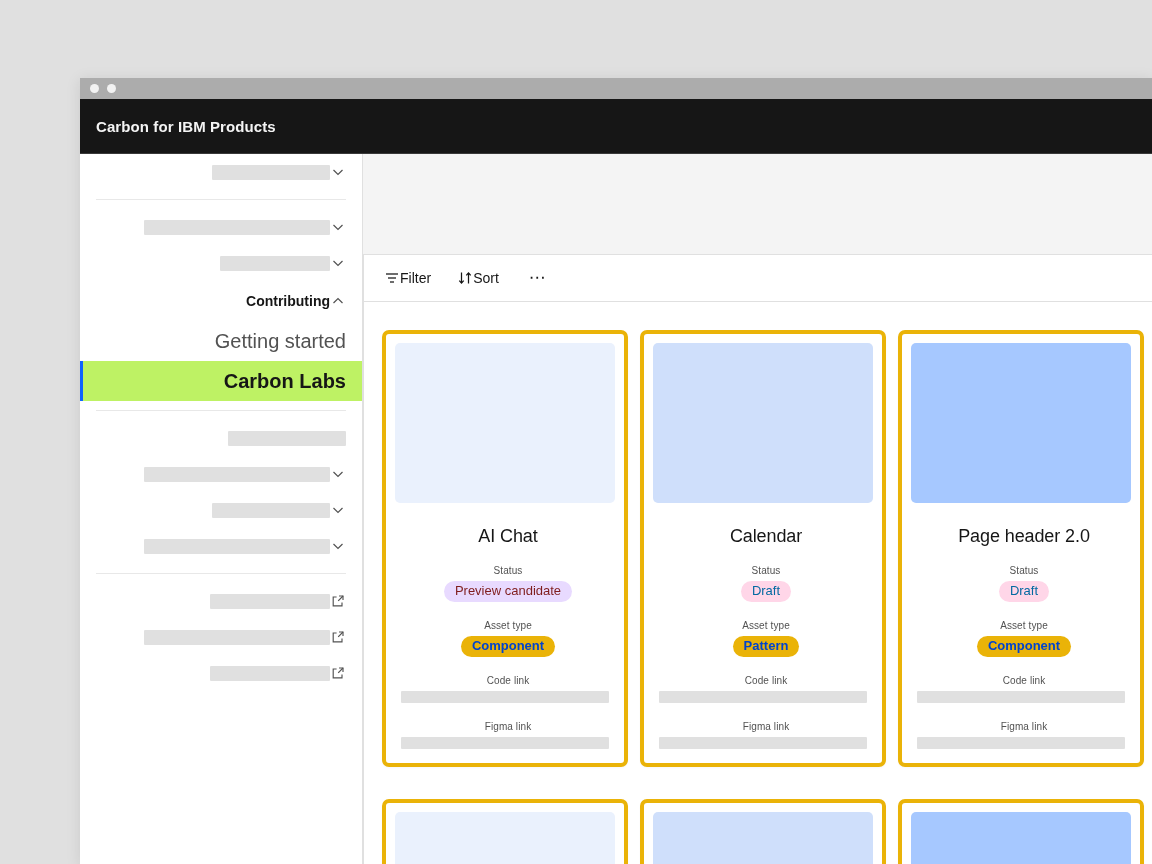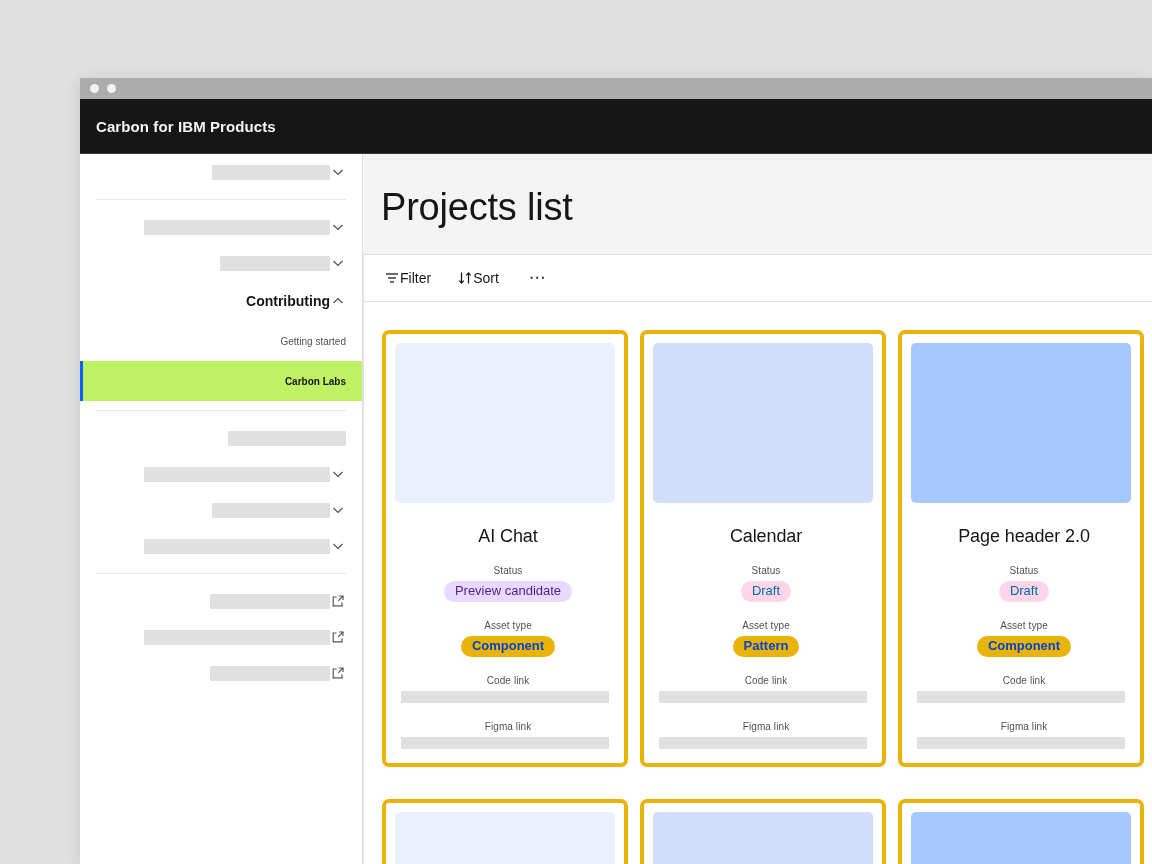--- a/index.html
+++ b/index.html
@@ -99,21 +99,21 @@
     background: #e8e8e8;
     margin: 9px 16px 9px 16px;
   }
 
   .nav-label {
     font-size: 14px;
     color: #161616;
     font-weight: 600;
   }
   .nav-sub {
-    font-size: 10px;
+    font-size: 20px;
     color: #525252;
     font-weight: 400;
     padding-left: 16px;
   }
   .nav-item-active {
     background: #bef264;
     border-left: 3px solid #0f62fe;
   }
   .nav-item-active .nav-sub {
     color: #161616;
@@ -220,21 +220,21 @@
   }
 
   .tag {
     display: inline-block;
     font-size: 13px;
     border-radius: 20px;
     padding: 2px 11px 3px 11px;
     margin-left: 6px;
     line-height: 16px;
   }
-  .tag-purple { background: #e8daff; color: #4c1d95; }
+  .tag-purple { background: #e8daff; color: #7f1d1d; }
   .tag-pink   { background: #ffd6e8; color: #0369a1; }
   .tag-blue   { background: #eab308; color: #0043ce; font-weight: bold; }
 
   .link-skel {
     height: 12px;
     background: #e0e0e0;
     margin-left: 6px;
     margin-right: 6px;
     border-radius: 1px;
   }
@@ -370,21 +370,20 @@
               <path d="M13 3 L8.2 7.8"></path>
               <path d="M12 9.5 V12.8 H3.2 V4 H6.6"></path>
             </svg>
         </span>
       </div>
 
     </nav>
 
     <main class="main">
 
-      <h1 class="page-title">Projects list</h1>
 
       <section class="content-panel">
 
         <div class="toolbar">
           <button class="tool-btn">
             <span>
               <svg width="16" height="16" viewBox="0 0 16 16" fill="none" stroke="currentColor" stroke-width="1.25">
                   <path d="M2 4 H14"></path>
                   <path d="M4 8 H12"></path>
                   <path d="M6 12 H10"></path>

